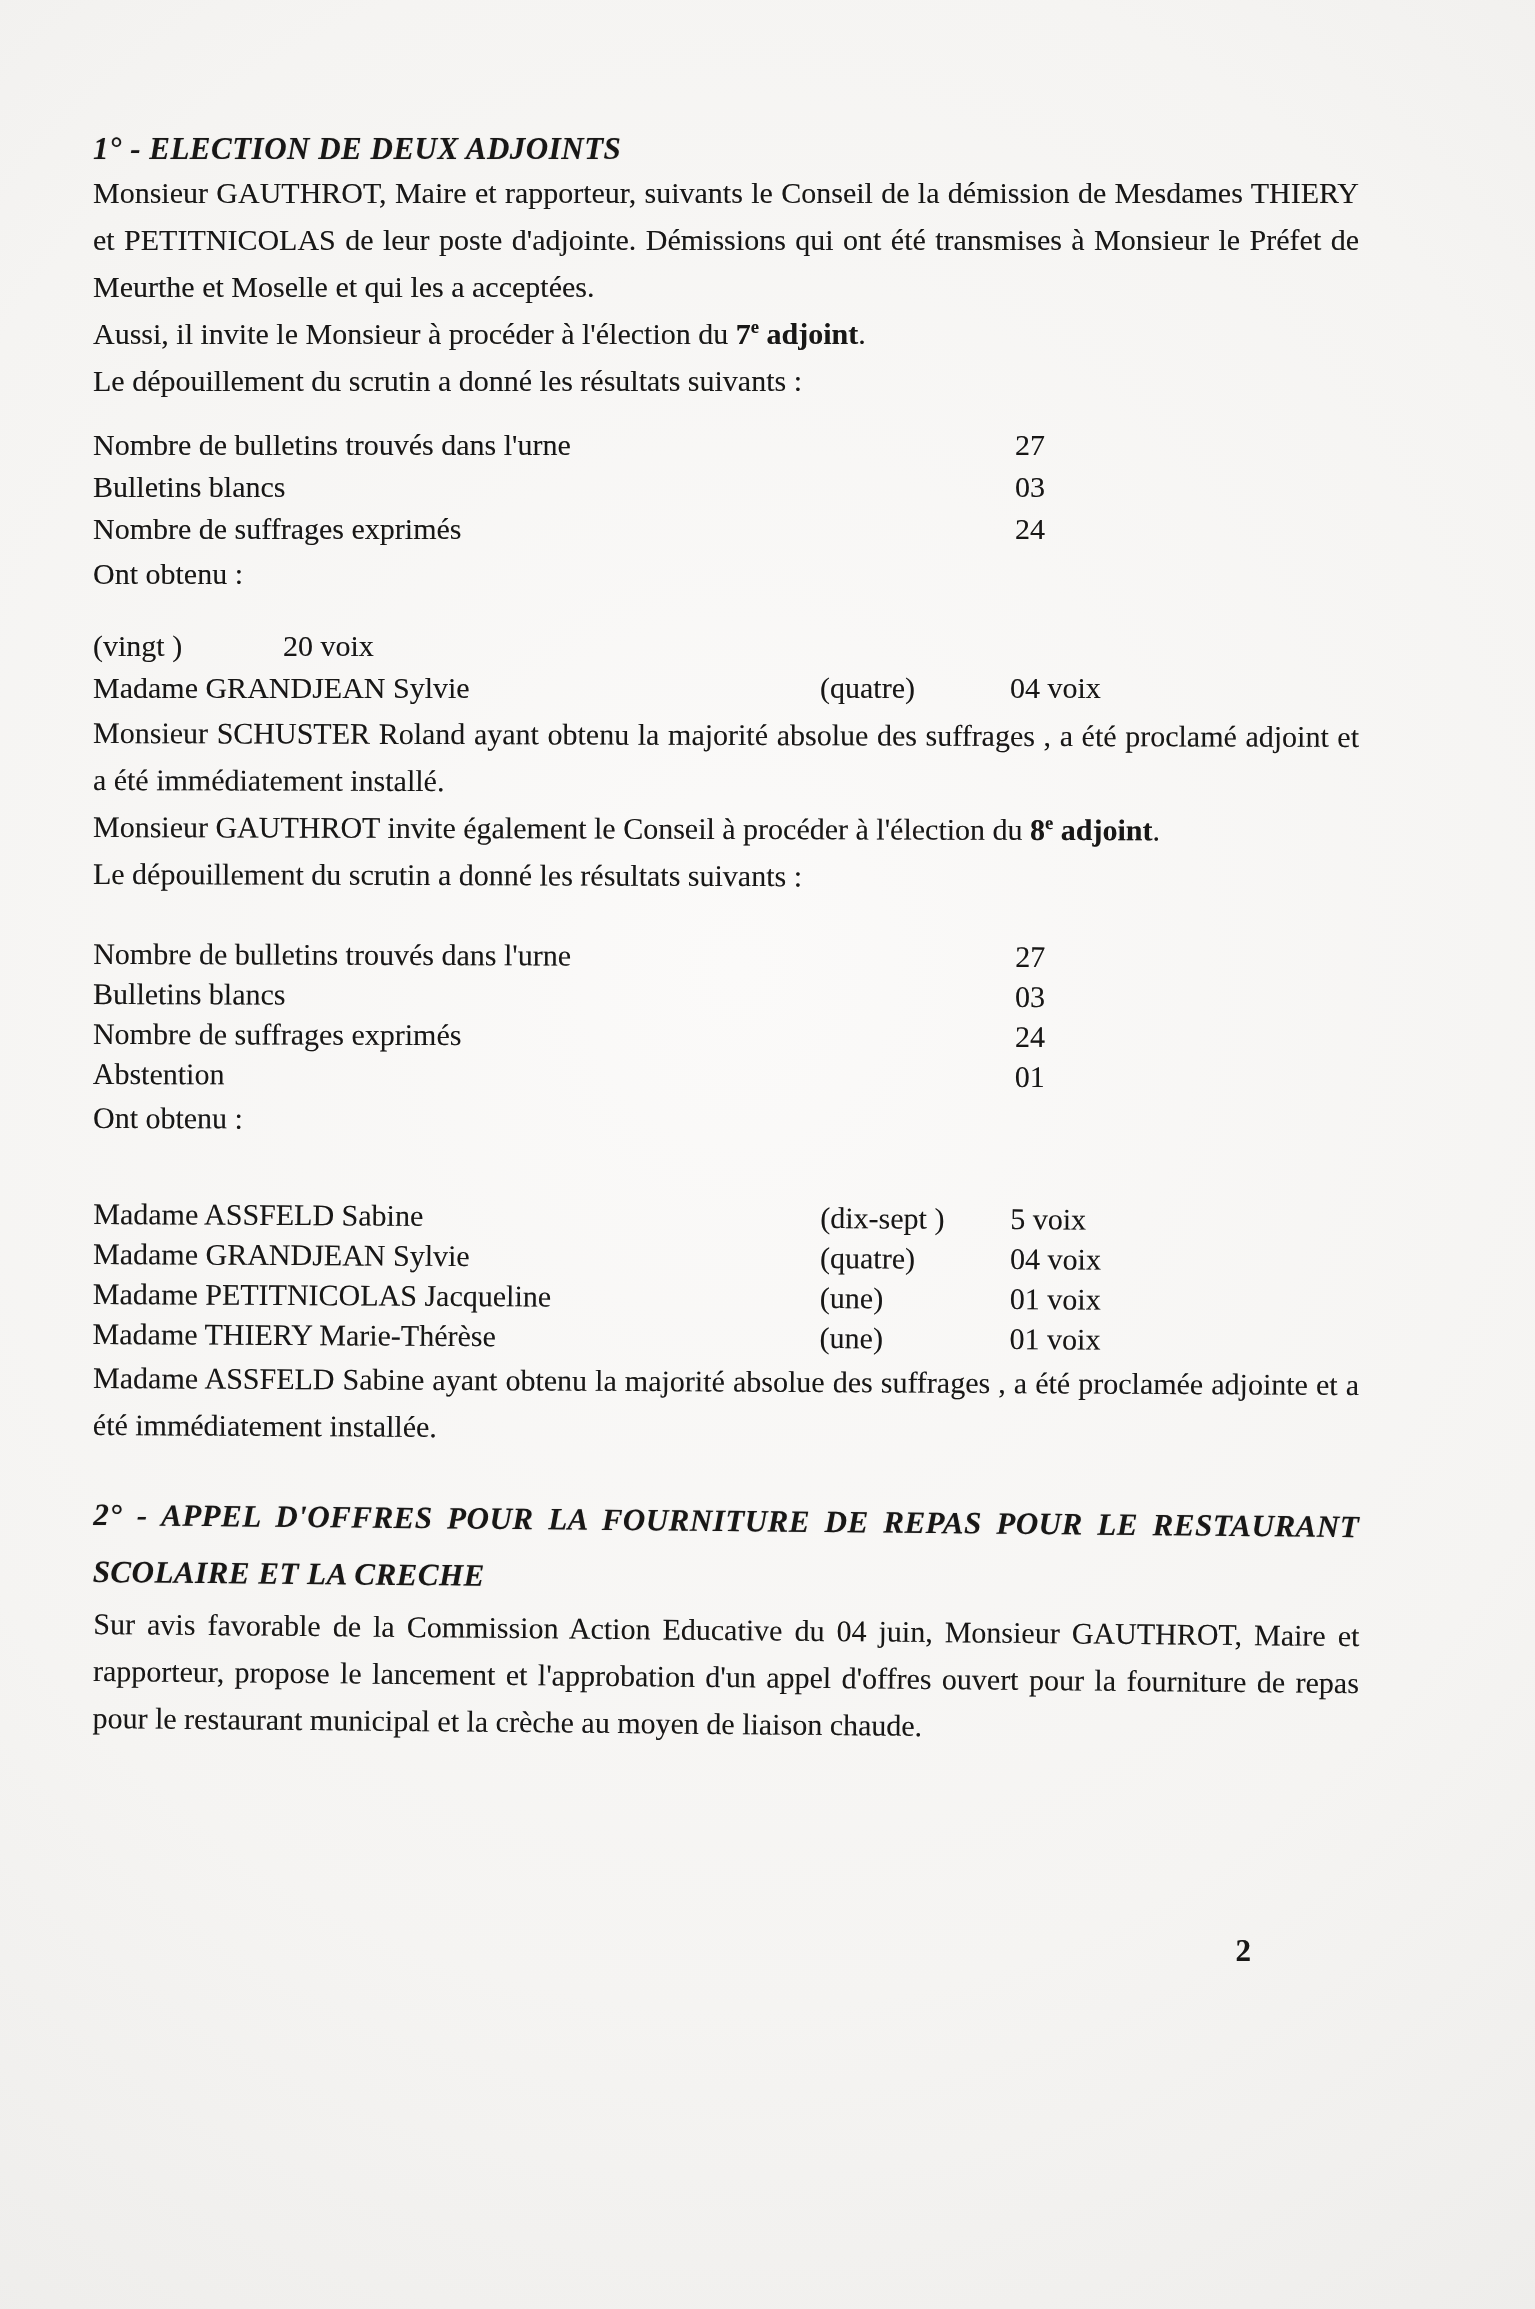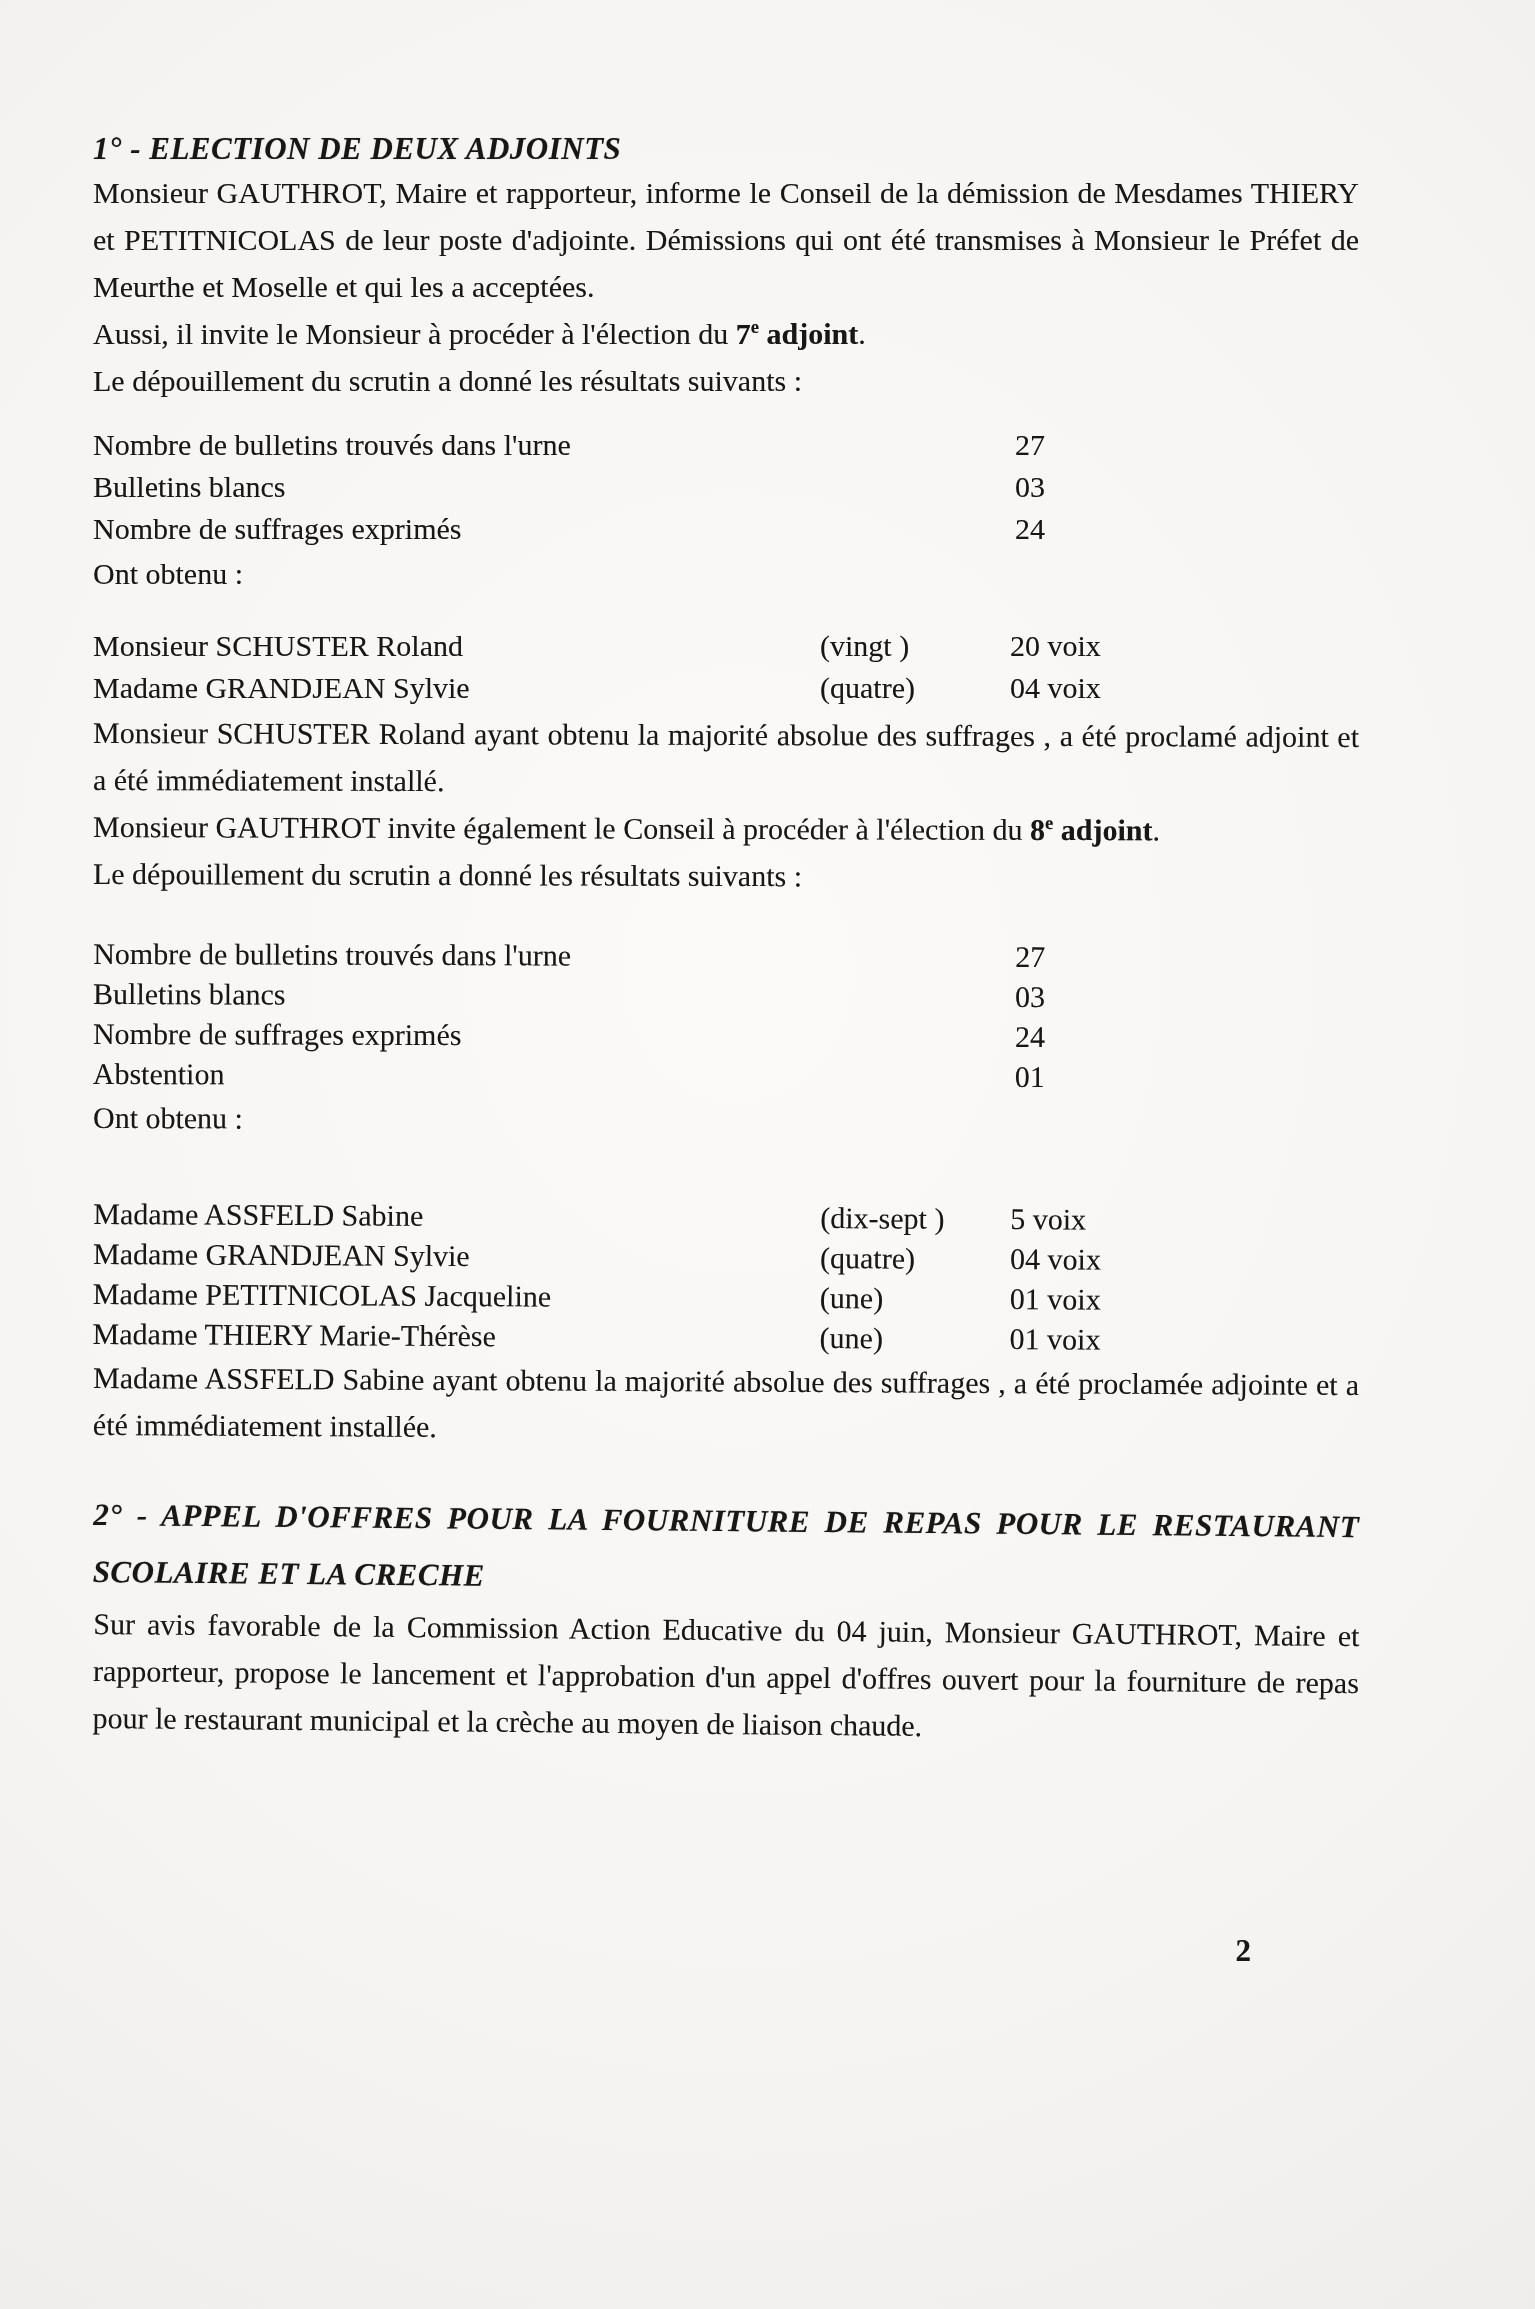--- a/index.html
+++ b/index.html
@@ -75,21 +75,21 @@
     text-shadow: 0 0 0.6px rgba(40,40,40,0.4);
   }
 </style>
 </head>
 <body>
 
 <div class="page">
 
   <h1 class="h1">1° - ELECTION DE DEUX ADJOINTS</h1>
 
-  <p class="body just mt-p1">Monsieur GAUTHROT, Maire et rapporteur, informe le Conseil de la démission de Mesdames THIERY et PETITNICOLAS de leur poste d'adjointe. Démissions qui ont été transmises à Monsieur le Préfet de Meurthe et Moselle et qui les a acceptées.</p>
+  <p class="body just mt-p1">Monsieur GAUTHROT, Maire et rapporteur, suivants le Conseil de la démission de Mesdames THIERY et PETITNICOLAS de leur poste d'adjointe. Démissions qui ont été transmises à Monsieur le Préfet de Meurthe et Moselle et qui les a acceptées.</p>
 
   <p class="body mt-invite7"><span>Aussi, il invite le Monsieur à procéder à l'élection du</span> <b><span>7</span><sup>e</sup> <span>adjoint</span></b><span>.</span></p>
 
   <p class="body">Le dépouillement du scrutin a donné les résultats suivants :</p>
 
   <div class="results">
     <div class="rrow">
       <span class="rlabel">Nombre de bulletins trouvés dans l'urne</span>
       <span class="rvalue">27</span>
     </div>
@@ -100,21 +100,20 @@
     <div class="rrow">
       <span class="rlabel">Nombre de suffrages exprimés</span>
       <span class="rvalue">24</span>
     </div>
   </div>
 
   <p class="body mt-ont1">Ont obtenu :</p>
 
   <div class="cands mt-cands1">
     <div class="crow">
-      <span class="cname">Monsieur SCHUSTER Roland</span>
       <span class="cwords">(vingt )</span>
       <span class="cvotes">20 voix</span>
     </div>
     <div class="crow">
       <span class="cname">Madame GRANDJEAN Sylvie</span>
       <span class="cwords">(quatre)</span>
       <span class="cvotes">04 voix</span>
     </div>
   </div>
 

